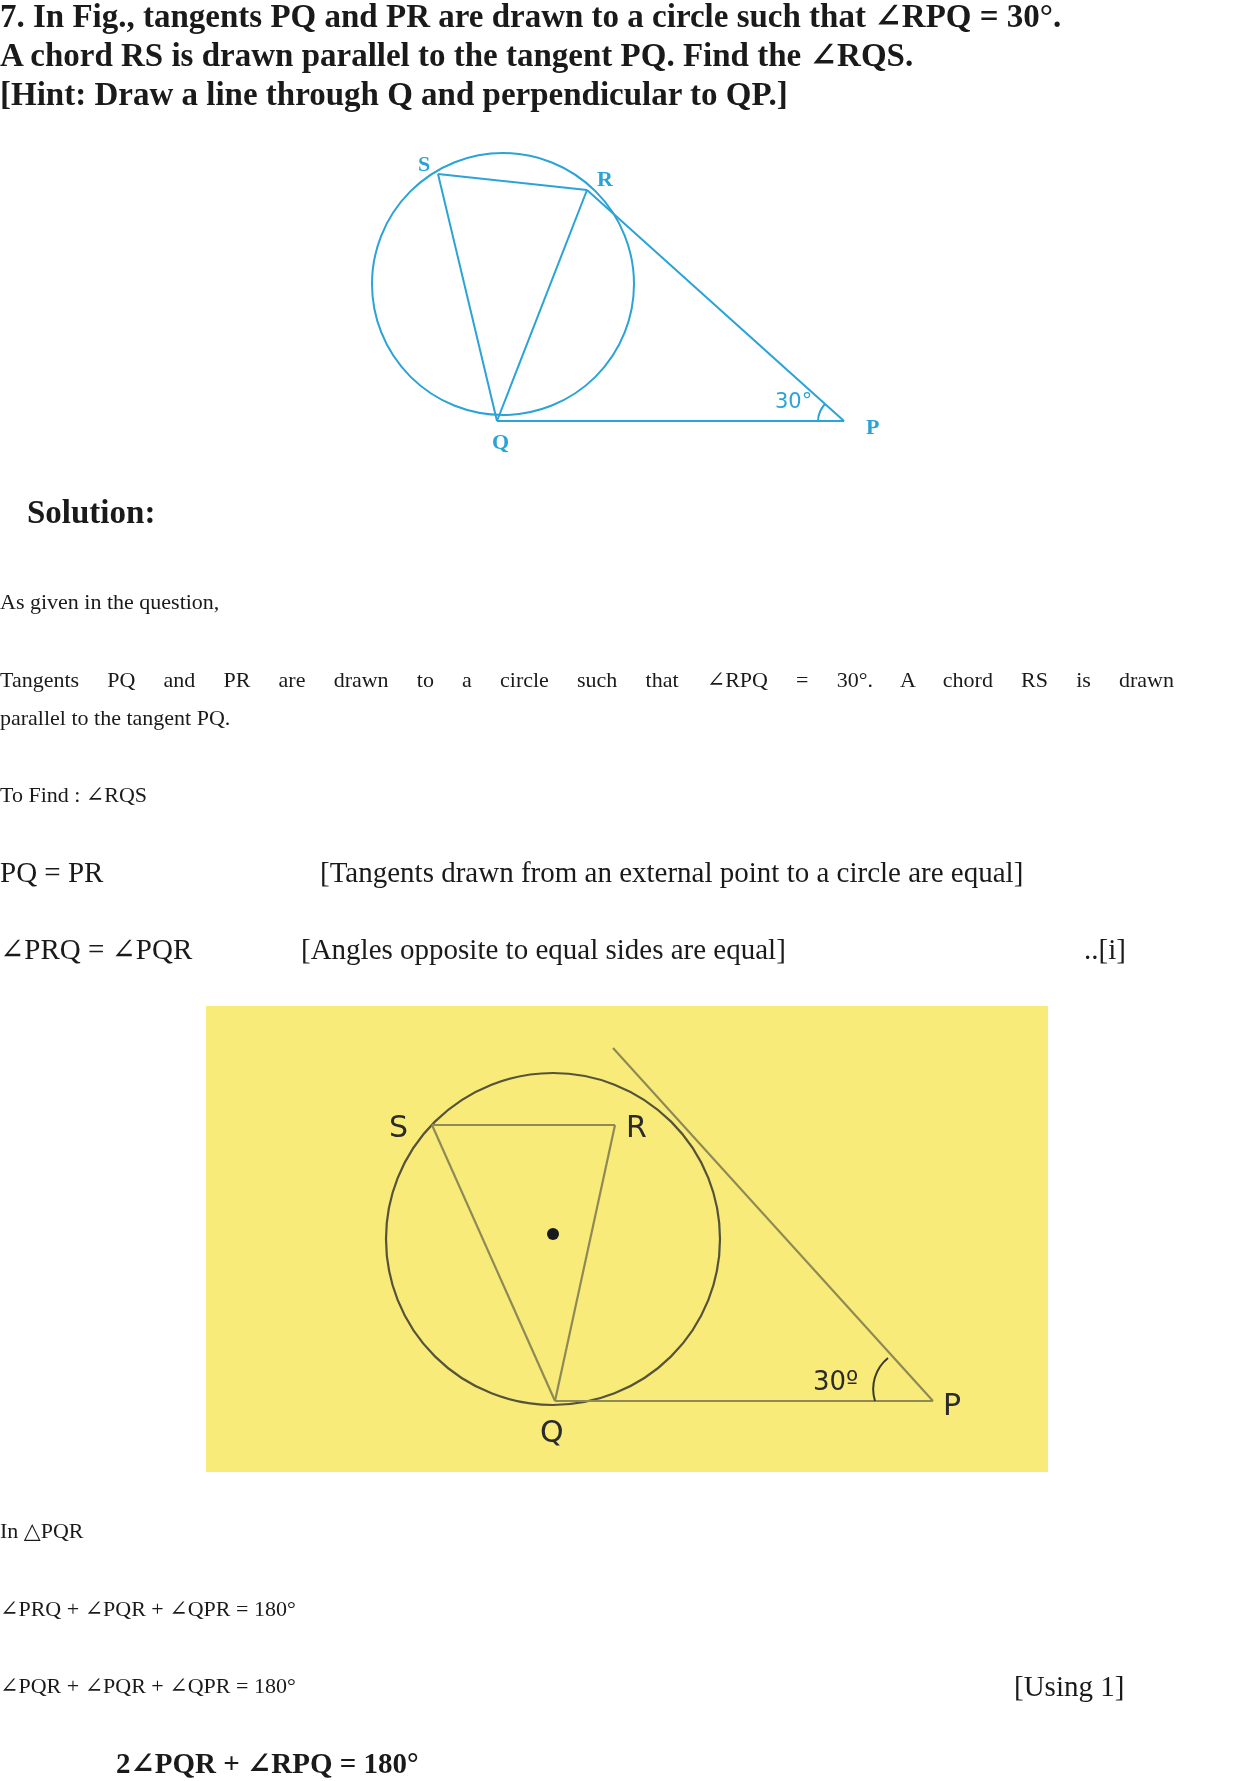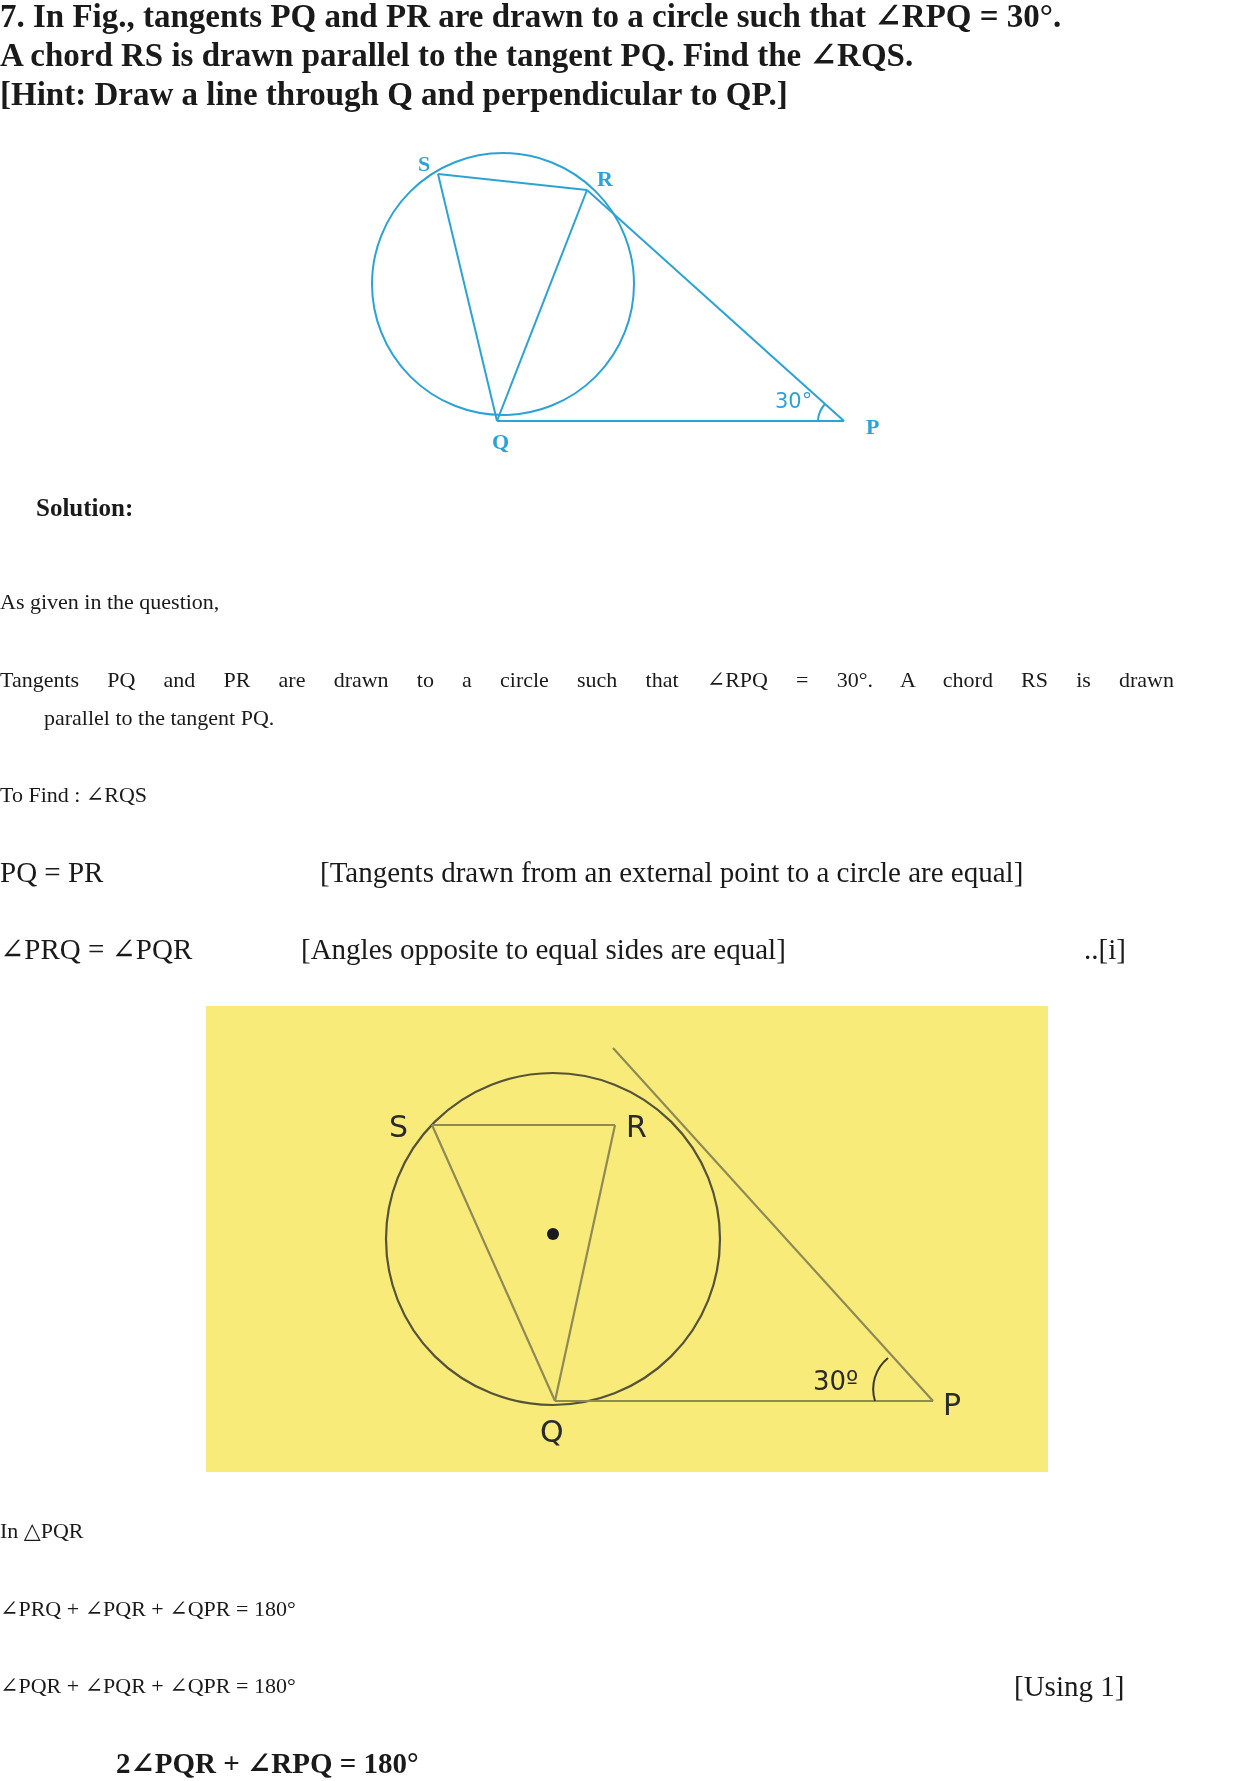--- a/index.html
+++ b/index.html
@@ -2,21 +2,21 @@
 <html><head>
 <meta charset="utf-8">
 <style>
   html, body { margin:0; padding:0; background:#ffffff; }
   body { width:1252px; height:1781px; position:relative; overflow:hidden;
          font-family:"Liberation Serif","DejaVu Serif",serif; color:#1a1a1a; }
   .q { position:absolute; left:0; font-weight:bold; font-size:33px; line-height:44px; white-space:nowrap; }
   .t { position:absolute; left:0; font-size:22px; line-height:34px; white-space:nowrap; }
   .abs { position:absolute; white-space:nowrap; font-size:29px; line-height:34px; }
   .justify { text-align:justify; text-align-last:justify; width:1174px; }
-  .solution { position:absolute; left:16px; font-weight:bold; font-size:25px;padding-left:20px; }
+  .solution { position:absolute; left:7px; font-weight:bold; font-size:33px;padding-left:20px; }
   svg text.blue { font-family:"Liberation Serif",serif; font-weight:bold; fill:#2ba3d6; }
   svg text.sans { font-family:"DejaVu Sans",sans-serif; fill:#2b2b2b; }
 </style>
 </head>
 <body>
 
 <div class="q" style="top:-6px;">7. In Fig., tangents PQ and PR are drawn to a circle such that ∠RPQ = 30°.</div>
 <div class="q" style="top:33px;">A chord RS is drawn parallel to the tangent PQ. Find the ∠RQS.</div>
 <div class="q" style="top:72px;">[Hint: Draw a line through Q and perpendicular to QP.]</div>
 
@@ -33,21 +33,21 @@
   <text class="blue" x="418" y="171" font-size="22">S</text>
   <text class="blue" x="597" y="186" font-size="22">R</text>
   <text class="blue" x="492" y="449" font-size="22">Q</text>
   <text class="blue" x="866" y="434" font-size="22">P</text>
   <text x="775" y="408" font-size="21" fill="#2ba3d6" font-family="DejaVu Sans, sans-serif">30°</text>
 </svg>
 
 <div class="solution" style="top:494px;">Solution:</div>
 <div class="t" style="top:585px;">As given in the question,</div>
 <div class="t justify" style="top:663px;">Tangents PQ and PR are drawn to a circle such that ∠RPQ = 30°. A chord RS is drawn</div>
-<div class="t" style="top:701px;padding-left:44px;">parallel to the tangent PQ.</div>
+<div class="t" style="top:701px;">parallel to the tangent PQ.</div>
 <div class="t" style="top:778px;">To Find : ∠RQS</div>
 
 <div class="abs" style="left:0;top:855px;">PQ = PR</div>
 <div class="abs" style="left:320px;top:855px;">[Tangents drawn from an external point to a circle are equal]</div>
 <div class="abs" style="left:0;top:932px;">∠PRQ = ∠PQR</div>
 <div class="abs" style="left:301px;top:932px;">[Angles opposite to equal sides are equal]</div>
 <div class="abs" style="left:1084px;top:932px;">..[i]</div>
 
 <svg style="position:absolute;left:206px;top:1006px;" width="842" height="466" viewBox="0 0 842 466">
   <rect x="0" y="0" width="842" height="466" fill="#f8eb7a"></rect>

